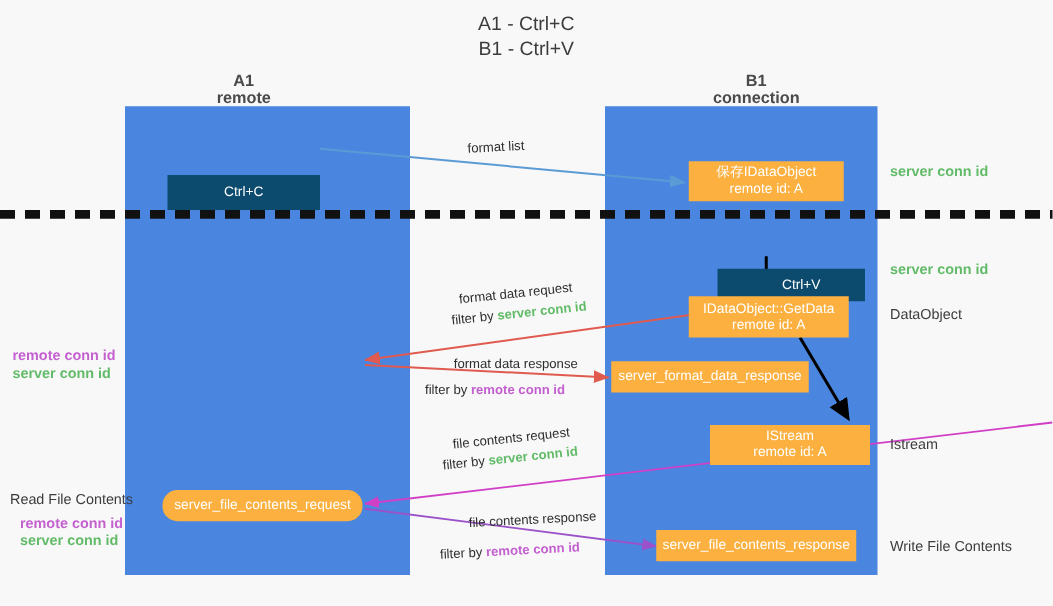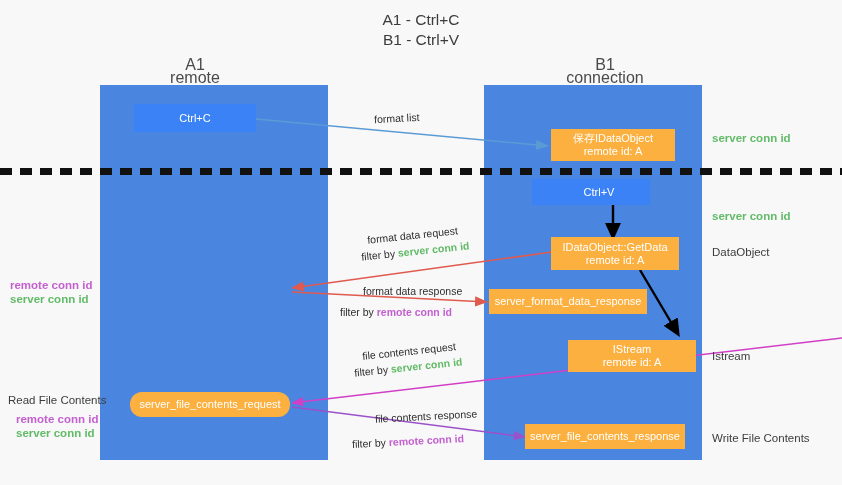--- a/index.html
+++ b/index.html
@@ -29,44 +29,45 @@
     text-align: center;
     font-size: 15.5px;
     color: #3c3c3c;
     line-height: 20px;
     white-space: pre;
   }
 
   
   .col-head {
     text-align: center;
-    font-size: 16px;
+    font-size: 13px;
     color: #4a4a4a;
     line-height: 13px;
     white-space: pre;
+    font-weight: bold;
   }
 
   
   .lane {
     background: #4a86e0;
   }
 
   
   .box {
     box-sizing: border-box;
     display: flex;
     align-items: center;
     justify-content: center;
     text-align: center;
     color: #ffffff;
     font-size: 11px;
     line-height: 13px;
     white-space: pre;
   }
-  .box.green { background: #3b82f6; }
+  .box.green { background: #0c4a6e; margin-top: 36px; }
   .box.orange { background: #fbb03f; }
 
   
   .side-label {
     font-size: 11.5px;
     line-height: 14px;
     white-space: pre;
     color: #3c3c3c;
   }
   .c-green { color: #62bb68; font-weight: bold; }
@@ -151,21 +152,21 @@
     <line x1="292" y1="407" x2="525" y2="437" stroke="#9b51c9" stroke-width="1.5" marker-end="url(#ah-purple)"></line>
   </svg>
 
   <div class="abs dashed-sep"></div>
 
   <div class="abs box green" style="left:134px; top:104px; width:122px; height:28px;">Ctrl+C</div>
 
   <div class="abs box orange" style="left:551px; top:129px; width:124px; height:32px;">保存IDataObject
 remote id: A</div>
 
-  <div class="abs box green" style="left:532px; top:179px; width:118px; height:26px;padding-left:16px;">Ctrl+V</div>
+  <div class="abs box green" style="left:574px; top:179px; width:118px; height:26px;padding-left:16px;">Ctrl+V</div>
 
   <div class="abs box orange" style="left:551px; top:237px; width:128px; height:33px;">IDataObject::GetData
 remote id: A</div>
 
 
   <div class="abs box orange" style="left:489px; top:289px; width:158px; height:25px;">server_format_data_response</div>
 
   <div class="abs box orange" style="left:568px; top:340px; width:128px; height:32px;">IStream
 remote id: A</div>
 

